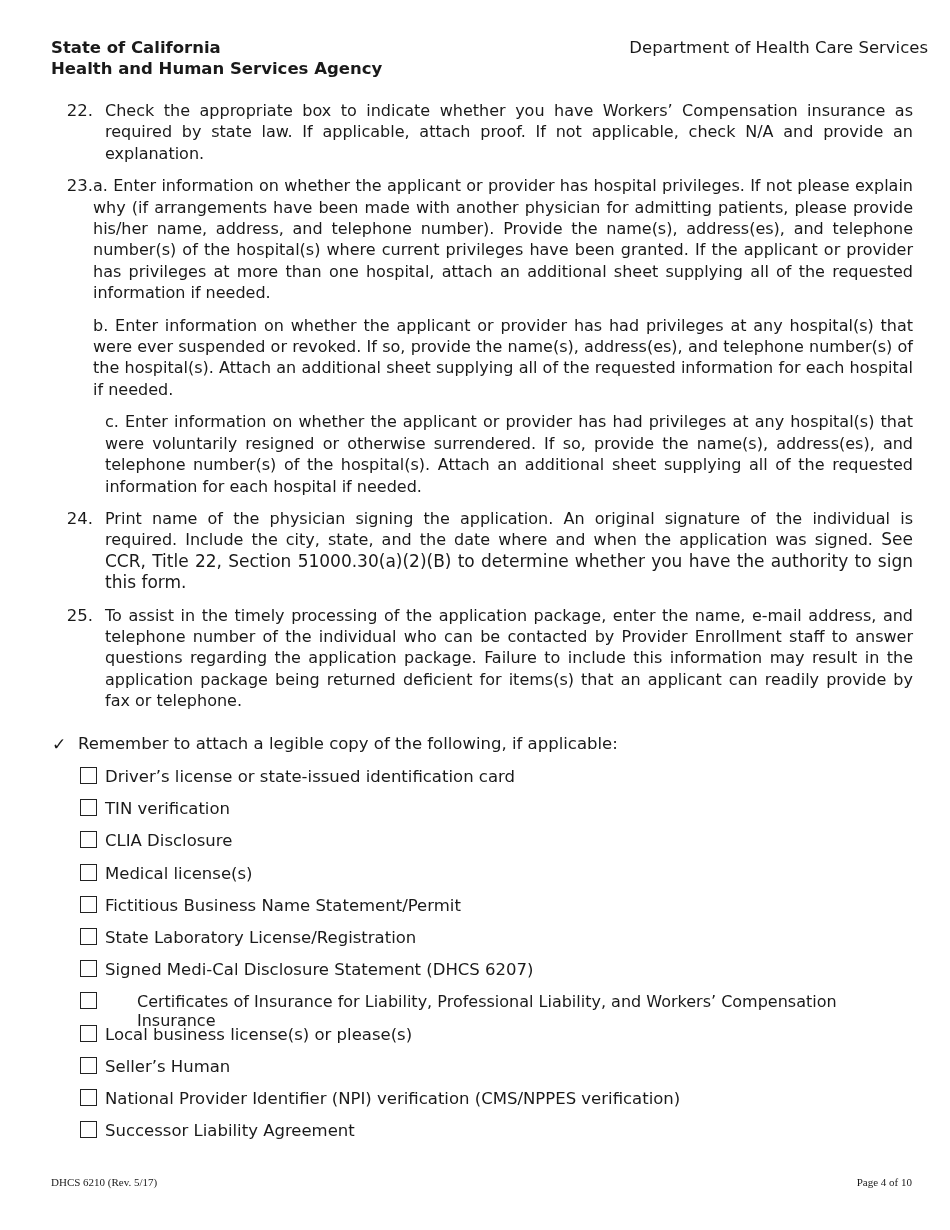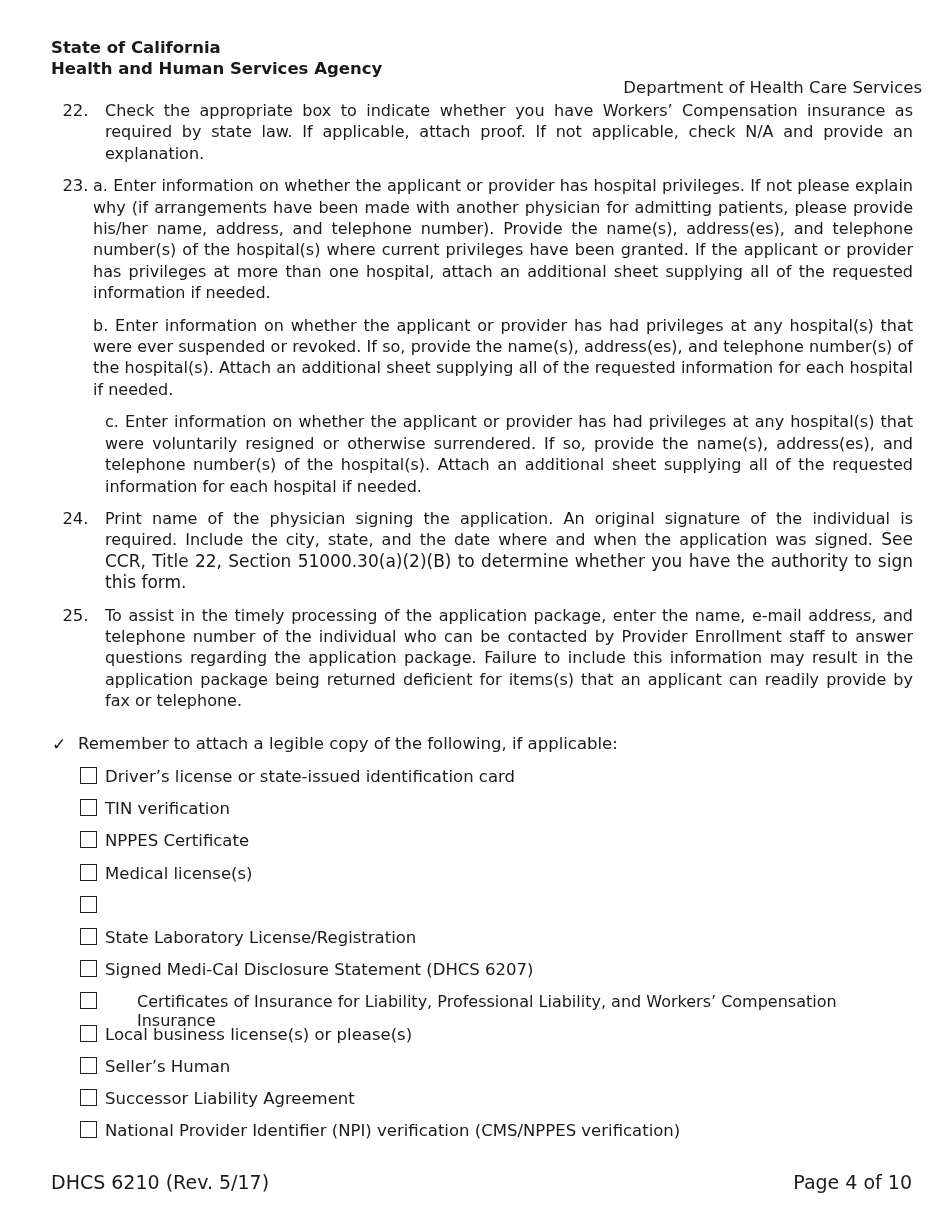--- a/index.html
+++ b/index.html
@@ -2,34 +2,34 @@
 <html><head>
   <meta charset="utf-8">
   <style>
     html, body { margin: 0; padding: 0; background: #ffffff; }
     body {
       width: 950px; height: 1230px; position: relative; overflow: hidden;
       font-family: "DejaVu Sans", sans-serif; color: #1a1a1a;
     }
     .hdr { position: absolute; top: 37px; font-size: 16.5px; line-height: 21px; }
     .hdr-left { left: 51px; font-weight: bold; }
-    .hdr-right { right: 28px; text-align: center; margin-top: 40px; }
+    .hdr-right { right: 22px; text-align: center; }
     .items { position: absolute; left: 52px; top: 100px; width: 861px; }
     .item { display: flex; margin-bottom: 11px; }
-    .num { width: 41px; flex: none; font-size: 16.5px; line-height: 21.4px; text-align: center; padding-left: 6px; box-sizing: border-box; }
+    .num { width: 41px; flex: none; font-size: 16.5px; line-height: 21.4px; text-align: right; padding-left: 6px; box-sizing: border-box; }
     .body { flex: 1; }
     .para { font-size: 16px; line-height: 21.4px; text-align: justify; margin: 0 0 11px 0; }
     .para:last-child { margin-bottom: 0; margin-left: 12px; }
     .para .larger { font-size: 17px; }
     .reminder { position: absolute; left: 52px; top: 733px; font-size: 16.5px; line-height: 22px; display: flex; align-items: center; }
     .check { width: 26px; font-size: 17px; }
     .cblist { position: absolute; left: 80px; top: 767px; width: 840px; }
     .cbrow { display: flex; align-items: flex-start; height: 32.2px; font-size: 16.5px; }
     .cbox { width: 17px; height: 17px; border: 1.3px solid #222; box-sizing: border-box; margin-right: 8px; flex: none; background: #fff; cursor: pointer; }
-    .footer { position: absolute; top: 1171px; font-size: 19px; line-height: 22px; }
+    .footer { position: absolute; top: 1171px; font-size: 11px; line-height: 22px; font-family: Liberation Serif, serif; }
     .footer-left { left: 51px; }
     .footer-right { right: 38px; }
   </style>
 </head>
 <body>
 
 <div class="hdr hdr-left">
   <div>State of California</div>
   <div>Health and Human Services Agency</div>
 </div>
@@ -73,28 +73,29 @@
   <div class="cbrow">
       <span class="cbox"></span>
       <span>Driver’s license or state-issued identification card</span>
     </div>
   <div class="cbrow">
       <span class="cbox"></span>
       <span>TIN verification</span>
     </div>
   <div class="cbrow">
       <span class="cbox"></span>
-      <span>NPPES Certificate</span>
+      <span>CLIA Disclosure</span>
     </div>
   <div class="cbrow">
       <span class="cbox"></span>
       <span>Medical license(s)</span>
     </div>
   <div class="cbrow">
       <span class="cbox"></span>
+      <span>Fictitious Business Name Statement/Permit</span>
     </div>
   <div class="cbrow">
       <span class="cbox"></span>
       <span>State Laboratory License/Registration</span>
     </div>
   <div class="cbrow">
       <span class="cbox"></span>
       <span>Signed Medi-Cal Disclosure Statement (DHCS 6207)</span>
     </div>
   <div class="cbrow">
@@ -104,22 +105,22 @@
   <div class="cbrow">
       <span class="cbox"></span>
       <span>Local business license(s) or please(s)</span>
     </div>
   <div class="cbrow">
       <span class="cbox"></span>
       <span>Seller’s Human</span>
     </div>
   <div class="cbrow">
       <span class="cbox"></span>
-      <span>Successor Liability Agreement</span>
+      <span>National Provider Identifier (NPI) verification (CMS/NPPES verification)</span>
     </div>
   <div class="cbrow">
       <span class="cbox"></span>
-      <span>National Provider Identifier (NPI) verification (CMS/NPPES verification)</span>
+      <span>Successor Liability Agreement</span>
     </div>
 </div>
 
 <div class="footer footer-left">DHCS 6210 (Rev. 5/17)</div>
 <div class="footer footer-right">Page 4 of 10</div>
 
 </body></html>

